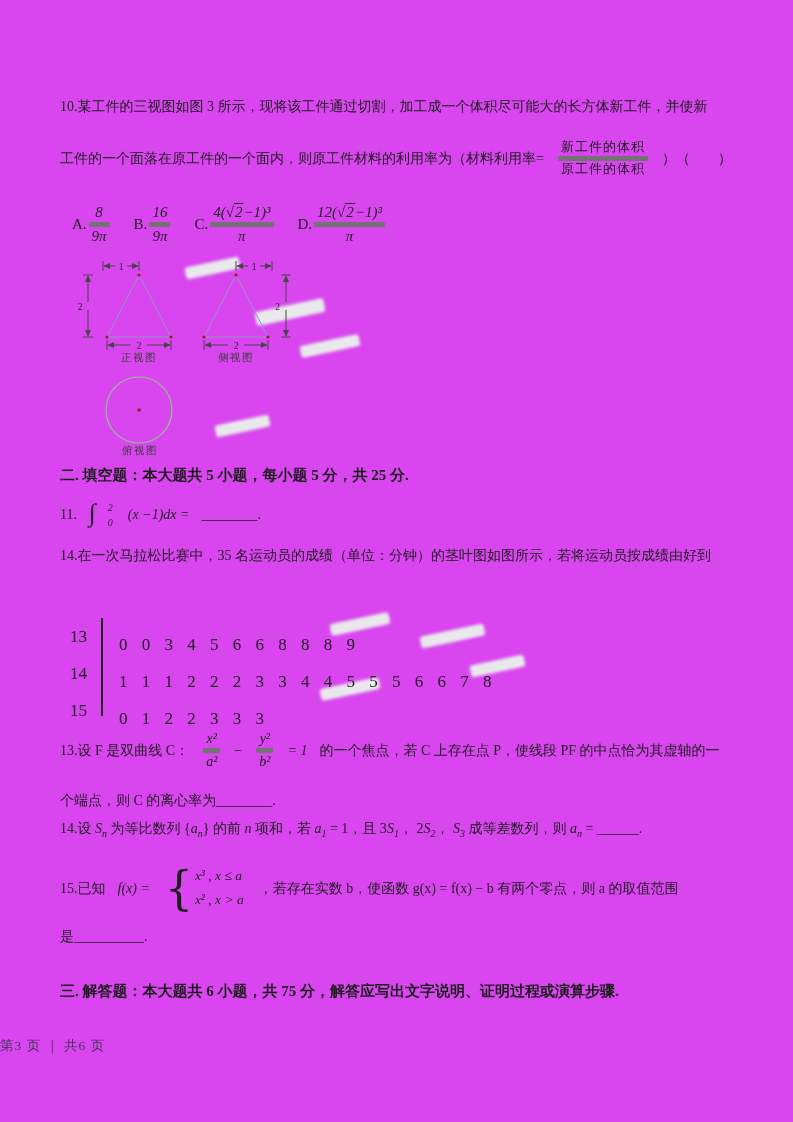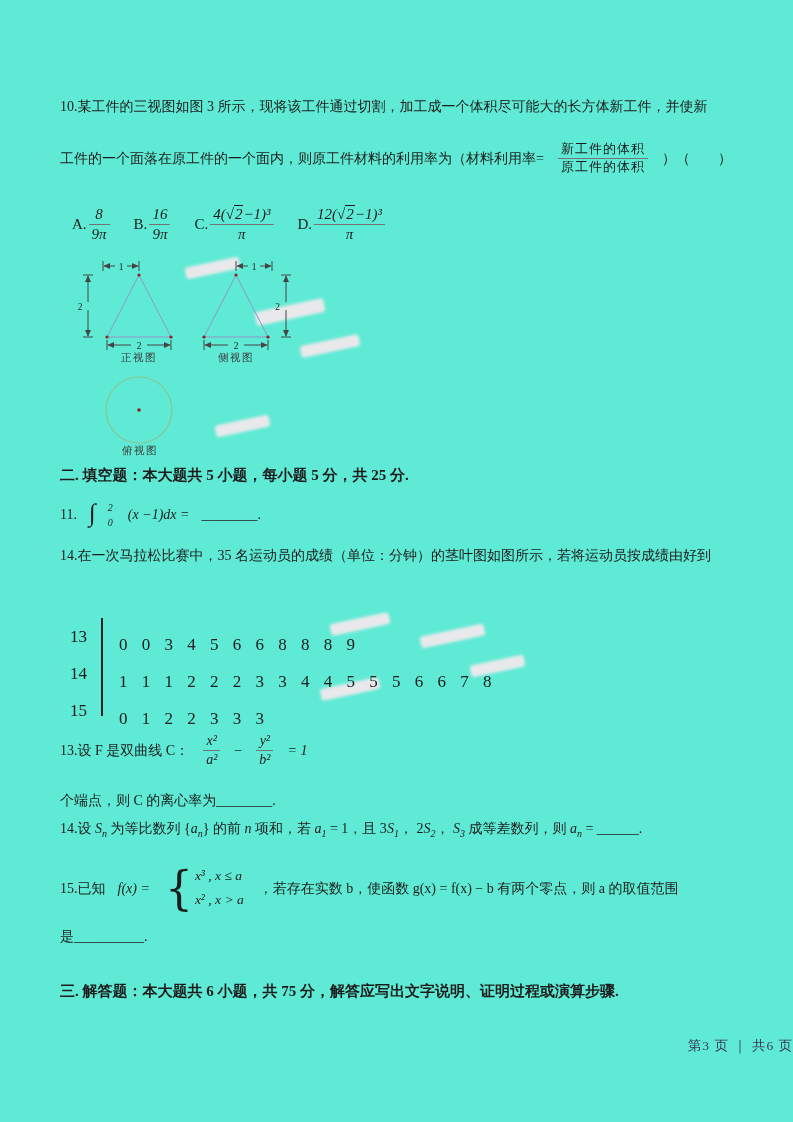--- a/index.html
+++ b/index.html
@@ -1,27 +1,27 @@
 <!DOCTYPE html>
 <html><head>
 <meta charset="utf-8">
 <style>
   html,body{margin:0;padding:0;background:#9e9e9e;}
   .page{
-    position:relative;width:793px;height:1122px;background:#5eead4;
+    position:relative;width:793px;height:1122px;background:#d946ef;
     margin:0 auto;overflow:hidden;
     font-family:"Liberation Serif","DejaVu Serif",serif;
     color:#1c1c1c;font-size:14px;line-height:1.5;
   }
   .abs{position:absolute;white-space:nowrap;}
   .bold{font-weight:bold;font-size:15px;}
   .math{font-style:italic;}
   
   .frac{display:inline-flex;flex-direction:column;text-align:center;vertical-align:middle;margin:0 2px;}
-  .ftop{border-bottom:1px solid #737373;padding:0 3px;line-height:1.25;}
+  .ftop{border-bottom:5px solid #737373;padding:0 3px;line-height:1.25;}
   .fbot{padding:0 3px;line-height:1.25;}
   .cjk-frac .ftop,.cjk-frac .fbot{font-size:13px;letter-spacing:1px;}
   
   .rsym{font-style:normal;}
   .rad{border-top:1px solid #1c1c1c;padding:0 1px;}
   .rsym:empty,.rad:empty{display:none;border:none;}
   
   .opts{display:flex;align-items:center;gap:22px;font-size:15px;}
   .opt{display:inline-flex;align-items:center;}
   .opt .frac{font-size:15px;}
@@ -37,21 +37,21 @@
          font-family:"DejaVu Serif",serif;color:#1c1c1c;margin-right:2px;font-style:normal;}
   .case-col{display:inline-flex;flex-direction:column;gap:3px;font-style:italic;font-size:13.5px;}
   sub{font-size:10px;font-style:italic;}
   
   .sl{position:relative;font-size:17px;line-height:29px;}
   .sl-line{position:absolute;left:37px;top:-4px;height:98px;width:1.5px;background:#222;}
   .sl-row{display:flex;}
   .sl-stem{width:29px;text-align:center;padding-right:14px;}
   .sl-leaves{padding-left:12px;letter-spacing:5px;margin-top:8px;}
   
-  .footer{width:100%;text-align:right;color:#3a3a55;font-size:13.5px;letter-spacing:1px;}
+  .footer{width:100%;text-align:left;color:#3a3a55;font-size:13.5px;letter-spacing:1px;}
   
   .wm{position:absolute;background:#e9e9ec;filter:blur(1.5px);transform:rotate(-12deg);
       border-radius:3px;pointer-events:none;}
   
   .fig-dim{font-size:9.5px;fill:#222;font-family:"Liberation Serif","DejaVu Serif",serif;}
   .fig-label{font-size:10.5px;fill:#3c3c3c;letter-spacing:1.5px;font-family:"Liberation Serif","DejaVu Serif",serif;}
 </style>
 </head>
 <body>
 
@@ -215,20 +215,21 @@
     <span class="frac math">
       <span class="ftop">x²</span>
       <span class="fbot">a²</span>
     </span>
     <span>−</span>
     <span class="frac math">
       <span class="ftop">y²</span>
       <span class="fbot">b²</span>
     </span>
     <span class="math">= 1</span>
+    <span>的一个焦点，若 C 上存在点 P，使线段 PF 的中点恰为其虚轴的一</span>
   </div>
   <div class="abs" style="left:60px;top:790px;">
     <span>个端点，则 C 的离心率为________.</span>
   </div>
 
   <div class="abs" style="left:60px;top:818px;">
     <span>14.设 </span><span class="math">S</span><sub>n</sub><span> 为等比数列 {</span><span class="math">a</span><sub>n</sub><span>} 的前 </span><span class="math">n</span><span> 项和，若 </span><span class="math">a</span><sub>1</sub><span> = 1，且 3</span><span class="math">S</span><sub>1</sub><span>， 2</span><span class="math">S</span><sub>2</sub><span>， </span><span class="math">S</span><sub>3</sub><span> 成等差数列，则 </span><span class="math">a</span><sub>n</sub><span> = ______.</span>
   </div>
 
   <div class="abs fline" style="left:60px;top:856px;height:64px;">

